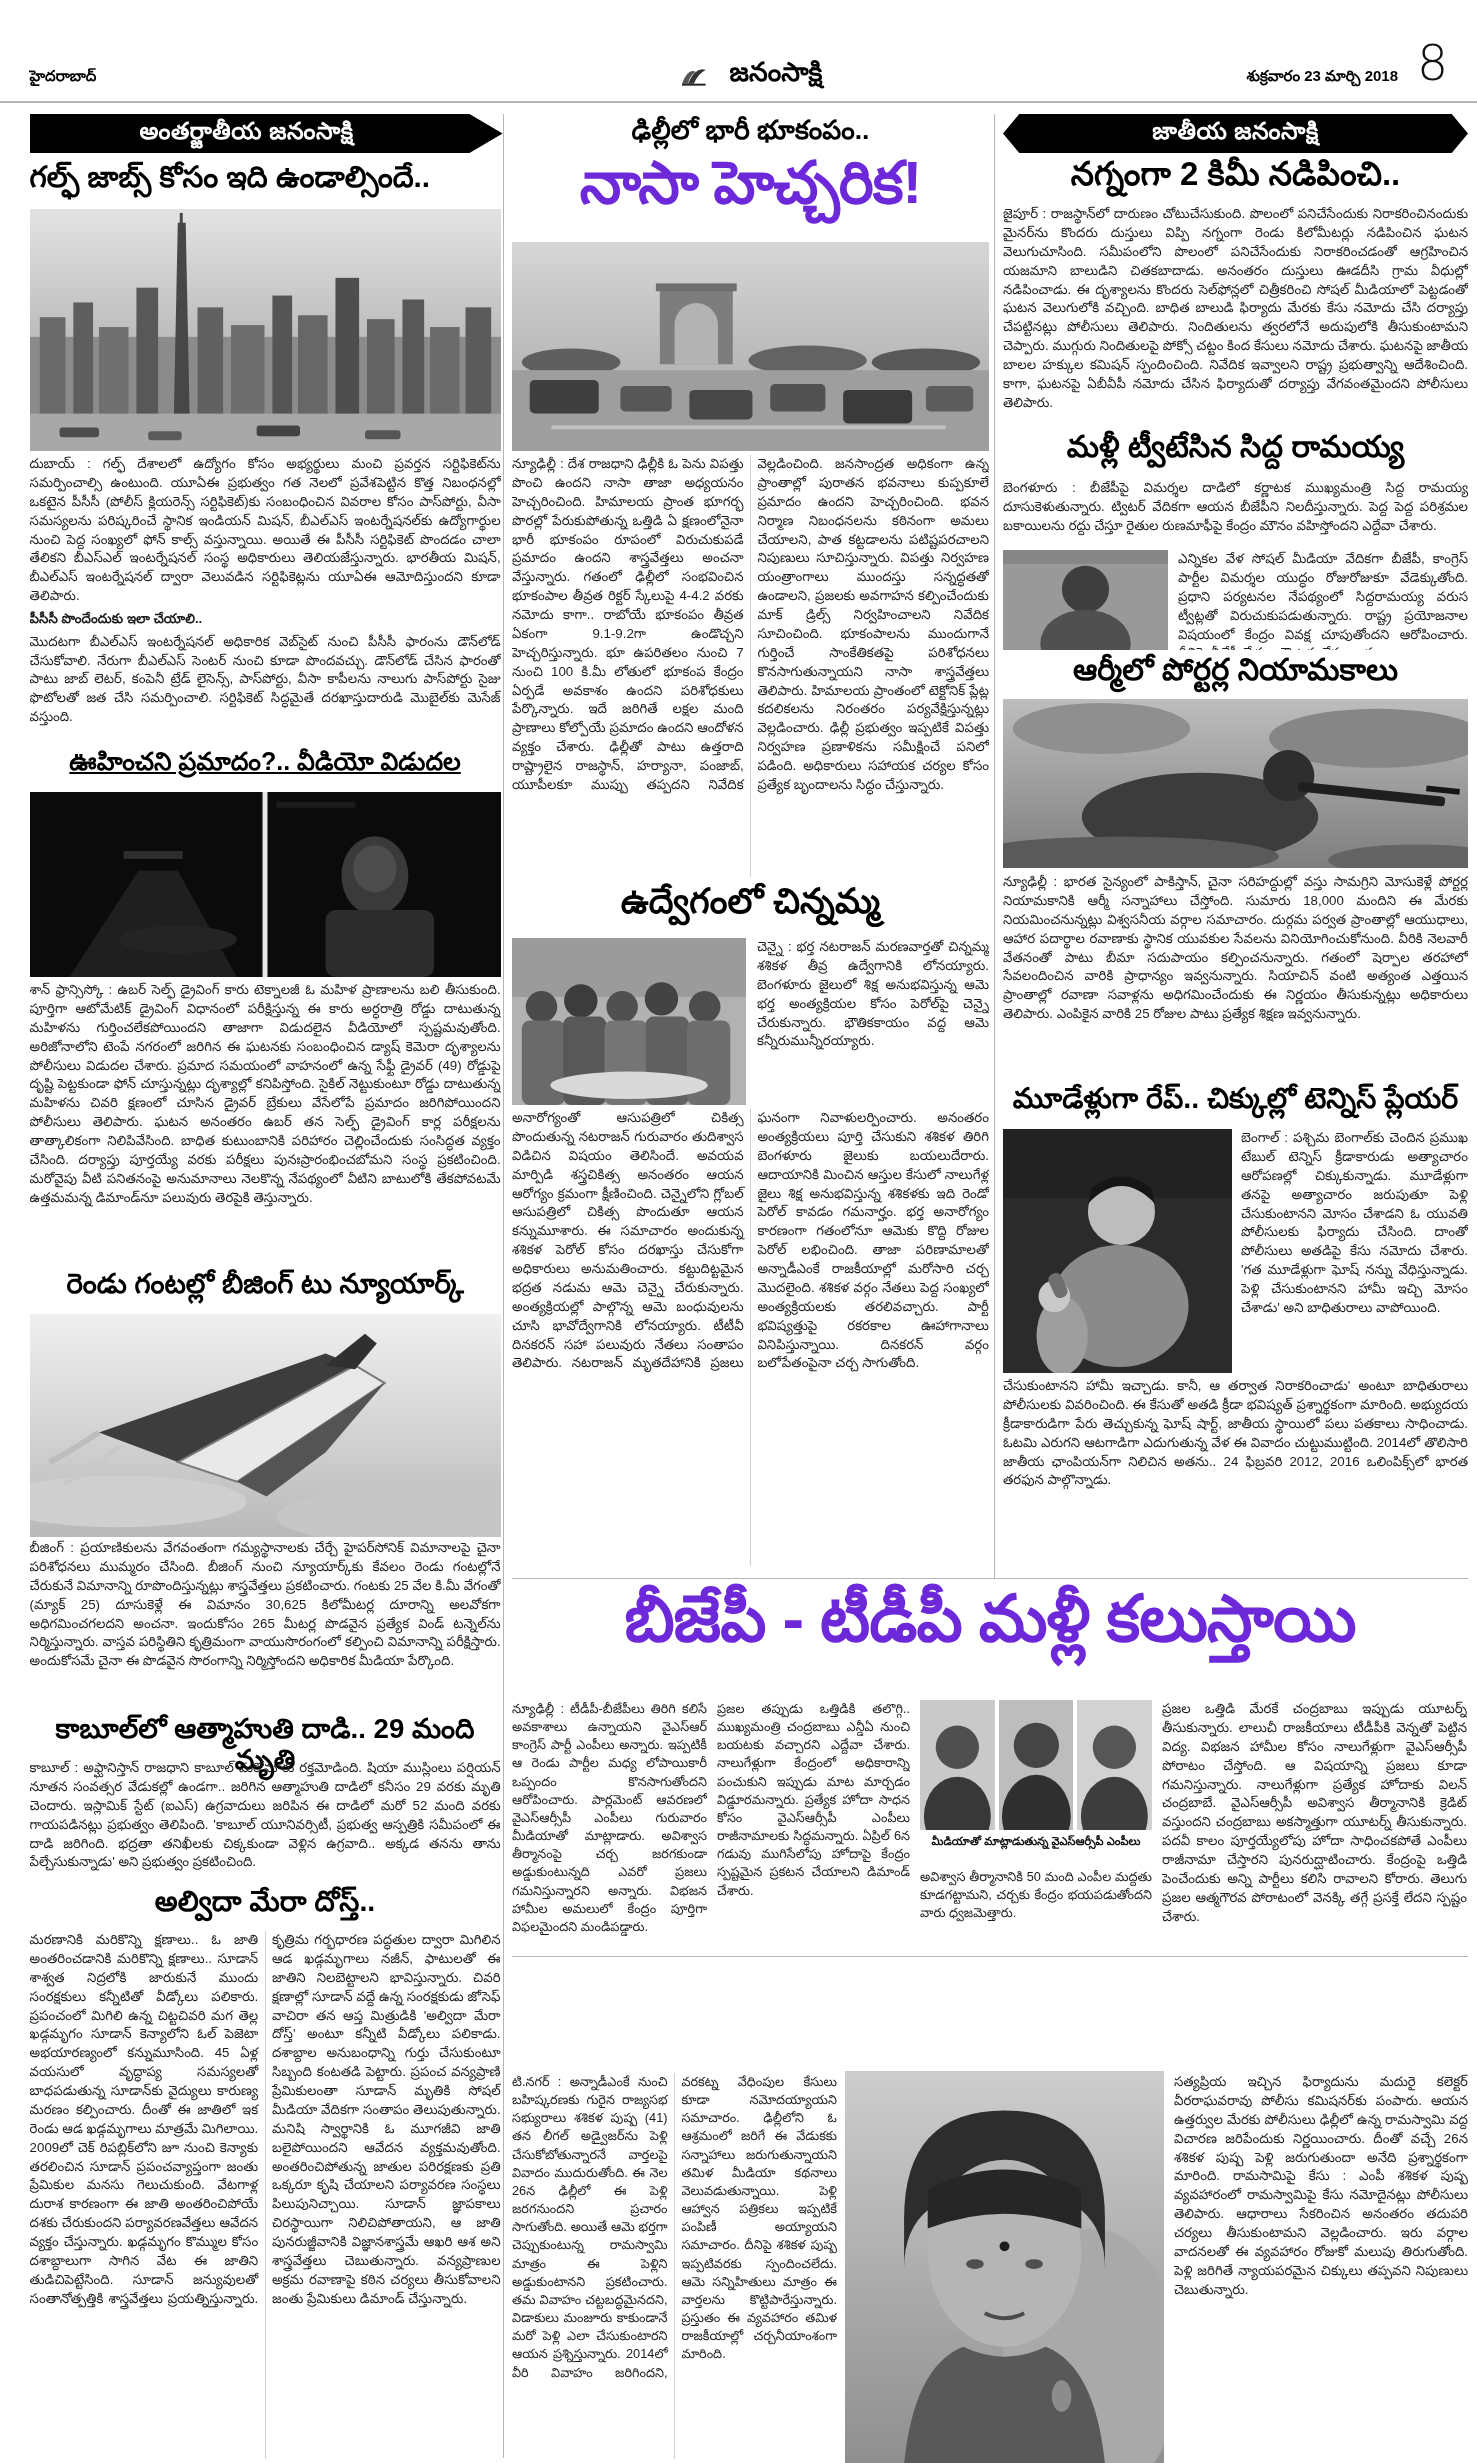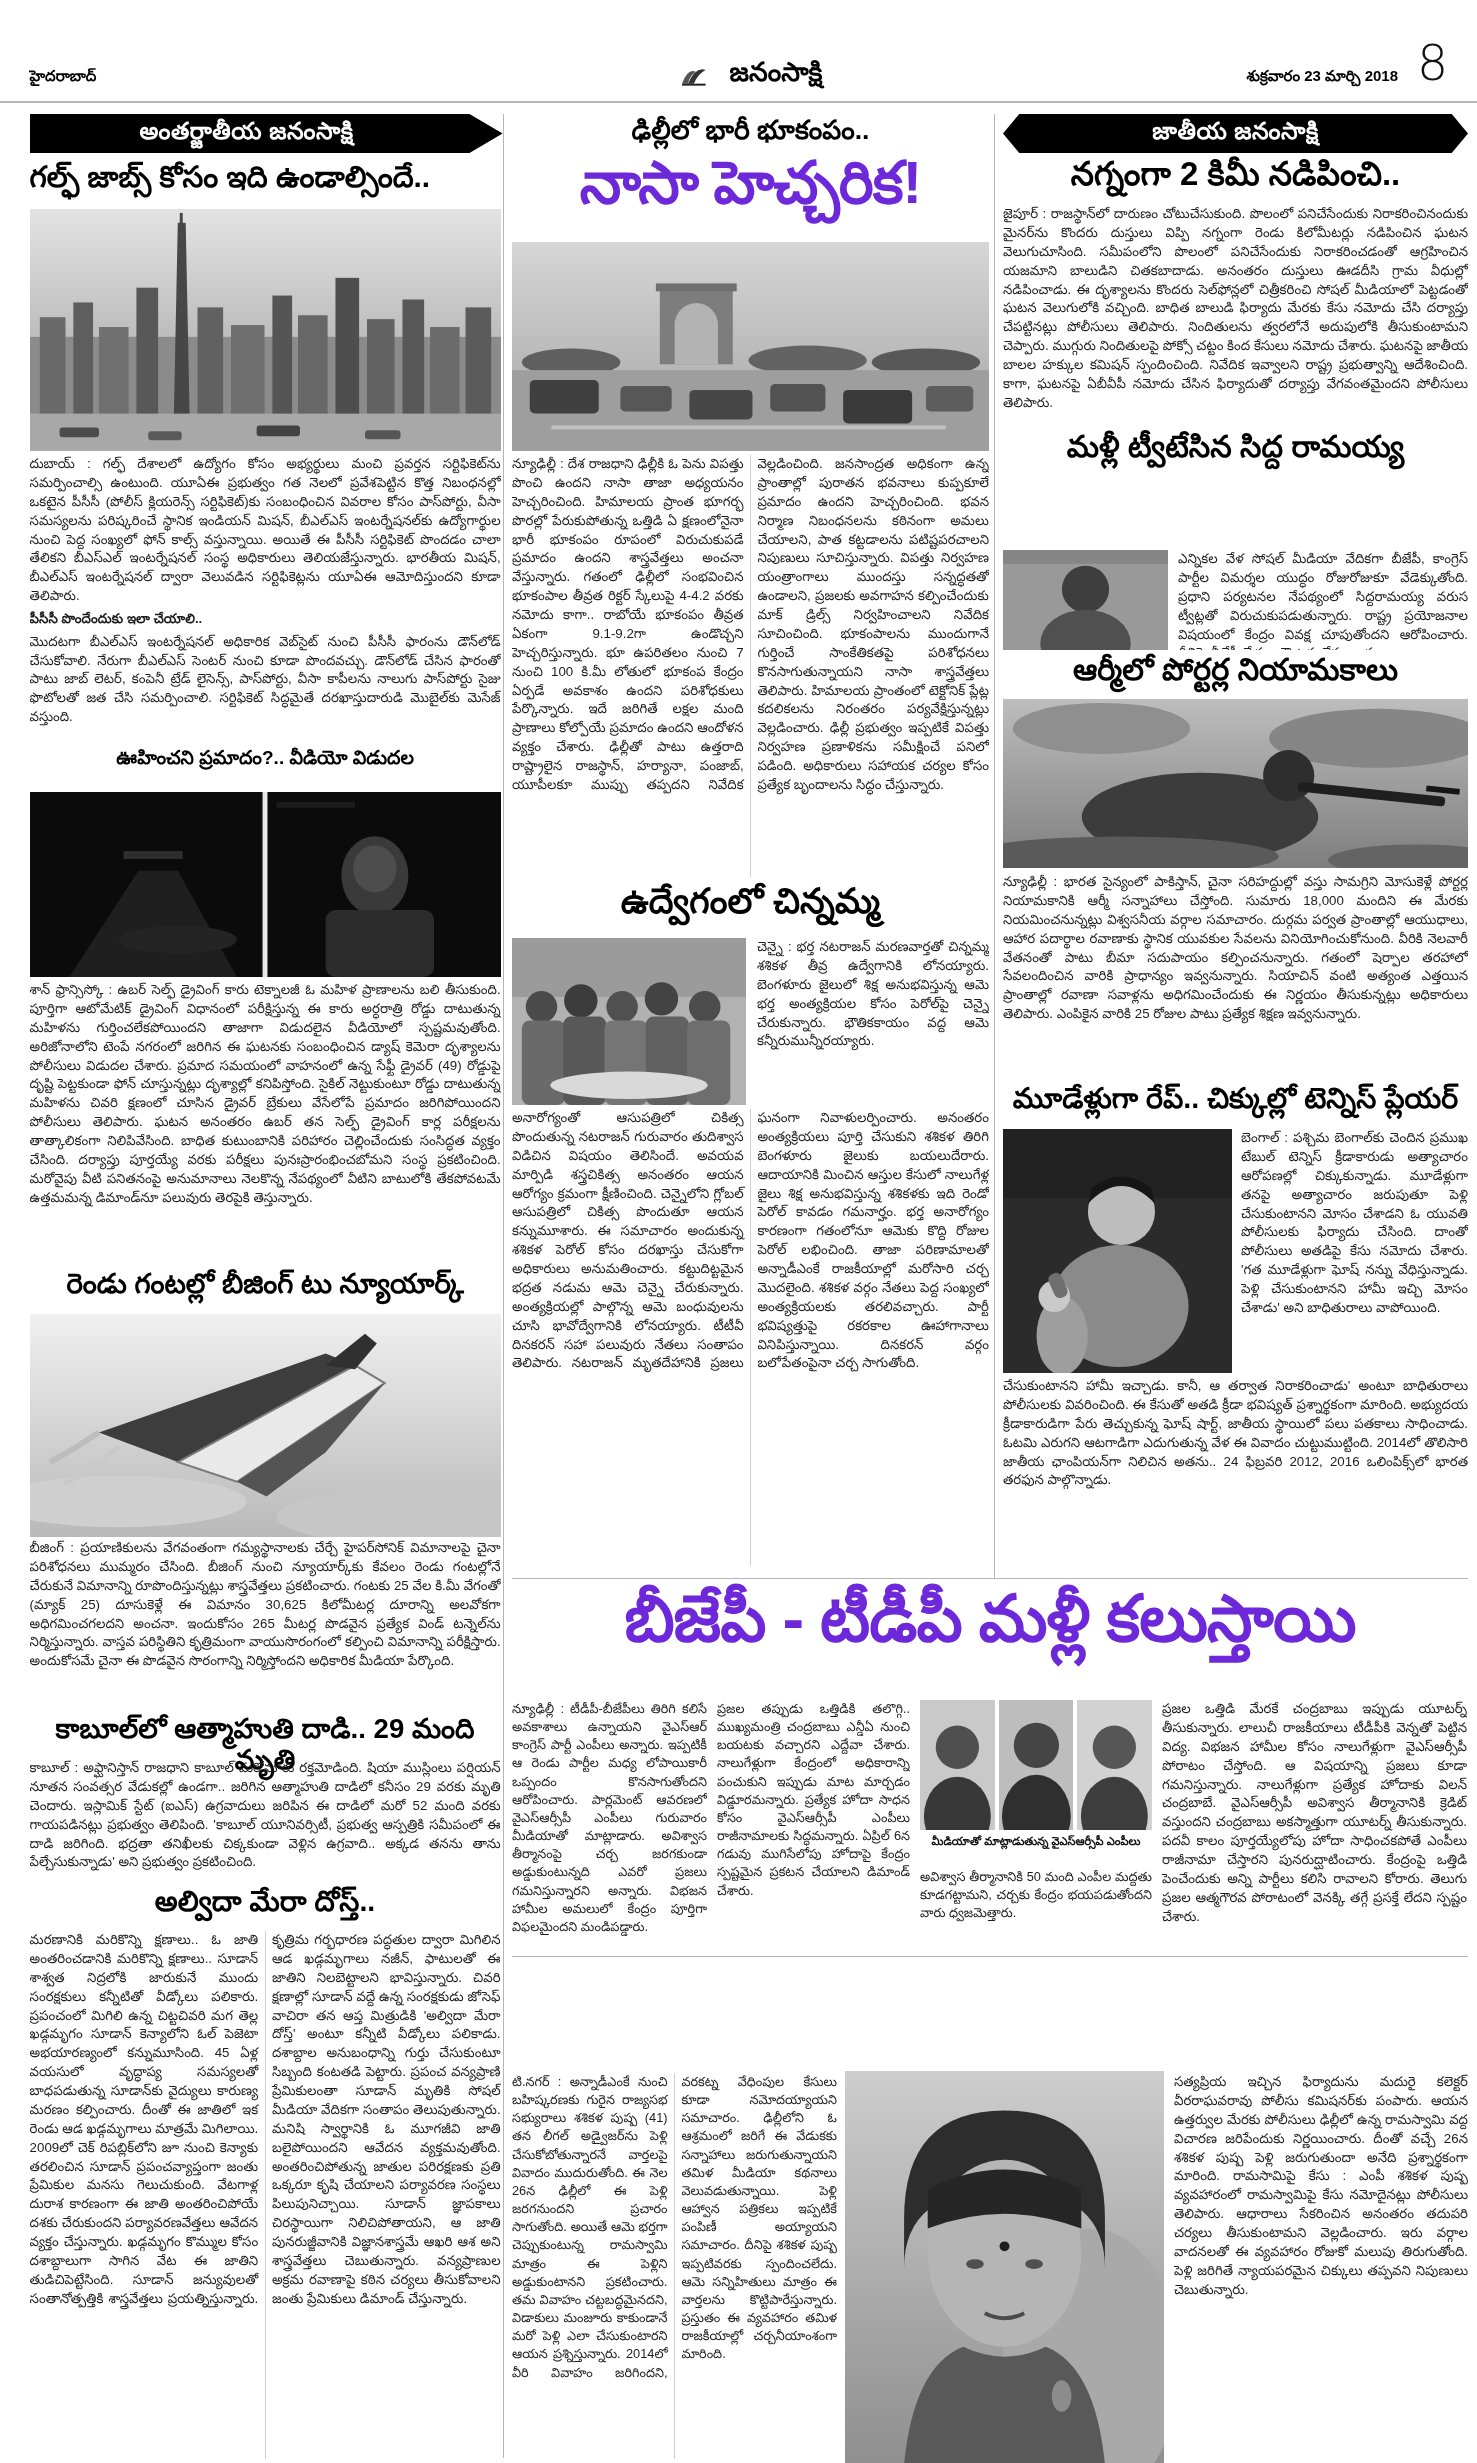--- a/index.html
+++ b/index.html
@@ -86,21 +86,21 @@
         <rect x="340" y="225" width="36" height="9" rx="3" fill="#565656"></rect>
     </svg>
   </div>
 
   <div class="abs bt" style="left:29.6px;top:455px;width:471px;height:290px;">
     <p>దుబాయ్ : గల్ఫ్ దేశాలలో ఉద్యోగం కోసం అభ్యర్థులు మంచి ప్రవర్తన సర్టిఫికెట్‌ను సమర్పించాల్సి ఉంటుంది. యూఏఈ ప్రభుత్వం గత నెలలో ప్రవేశపెట్టిన కొత్త నిబంధనల్లో ఒకటైన పీసీసీ (పోలీస్ క్లియరెన్స్ సర్టిఫికెట్)కు సంబంధించిన వివరాల కోసం పాస్‌పోర్టు, వీసా సమస్యలను పరిష్కరించే స్థానిక ఇండియన్ మిషన్, బీఎల్ఎస్ ఇంటర్నేషనల్‌కు ఉద్యోగార్థుల నుంచి పెద్ద సంఖ్యలో ఫోన్ కాల్స్ వస్తున్నాయి. అయితే ఈ పీసీసీ సర్టిఫికెట్ పొందడం చాలా తేలికని బీఎస్ఎల్ ఇంటర్నేషనల్ సంస్థ అధికారులు తెలియజేస్తున్నారు. భారతీయ మిషన్, బీఎల్ఎస్ ఇంటర్నేషనల్ ద్వారా వెలువడిన సర్టిఫికెట్లను యూఏఈ ఆమోదిస్తుందని కూడా తెలిపారు.</p>
     <p class="bold-line">పీసీసీ పొందేందుకు ఇలా చేయాలి..</p>
     <p>మొదటగా బీఎల్ఎస్ ఇంటర్నేషనల్ అధికారిక వెబ్‌సైట్ నుంచి పీసీసీ ఫారంను డౌన్‌లోడ్ చేసుకోవాలి. నేరుగా బీఎల్ఎస్ సెంటర్ నుంచి కూడా పొందవచ్చు. డౌన్‌లోడ్ చేసిన ఫారంతో పాటు జాబ్ లెటర్, కంపెనీ ట్రేడ్ లైసెన్స్, పాస్‌పోర్టు, వీసా కాపీలను నాలుగు పాస్‌పోర్టు సైజు ఫొటోలతో జత చేసి సమర్పించాలి. సర్టిఫికెట్ సిద్ధమైతే దరఖాస్తుదారుడి మొబైల్‌కు మెసేజ్ వస్తుంది.</p>
   </div>
 
-  <div class="abs hl c" style="left:29.6px;top:747px;width:471px;height:41px;font-size:19px;">ఊహించని ప్రమాదం?.. వీడియో విడుదల</div>
+  <div class="abs hl c" style="left:29.6px;top:747px;width:471px;height:41px;font-size:25px;text-decoration:underline;">ఊహించని ప్రమాదం?.. వీడియో విడుదల</div>
 
   <div class="abs ph" style="left:29.6px;top:792px;width:471px;height:185px;background:#0c0c0c;">
     <svg viewBox="0 0 478 188" preserveAspectRatio="none">
       <rect width="478" height="188" fill="#0b0b0b"></rect>
       <rect x="236" y="0" width="5" height="188" fill="#e8e8e8"></rect>
       <polygon points="40,188 110,80 150,80 210,188" fill="#1f1f1f"></polygon>
       <rect x="95" y="60" width="60" height="8" fill="#2e2e2e"></rect>
       <ellipse cx="150" cy="150" rx="60" ry="14" fill="#242424"></ellipse>
       <ellipse cx="350" cy="85" rx="34" ry="40" fill="#3a3a3a"></ellipse>
       <ellipse cx="350" cy="78" rx="22" ry="24" fill="#4d4d4d"></ellipse>
@@ -216,20 +216,23 @@
   </div>
 
   <div class="abs hl c" style="left:1003px;top:156px;width:465px;height:45px;font-size:33px;">నగ్నంగా 2 కిమీ నడిపించి..</div>
 
   <div class="abs bt" style="left:1003px;top:205px;width:465px;height:223px;">
     <p>జైపూర్ : రాజస్థాన్‌లో దారుణం చోటుచేసుకుంది. పొలంలో పనిచేసేందుకు నిరాకరించినందుకు మైనర్‌ను కొందరు దుస్తులు విప్పి నగ్నంగా రెండు కిలోమీటర్లు నడిపించిన ఘటన వెలుగుచూసింది. సమీపంలోని పొలంలో పనిచేసేందుకు నిరాకరించడంతో ఆగ్రహించిన యజమాని బాలుడిని చితకబాదాడు. అనంతరం దుస్తులు ఊడదీసి గ్రామ వీధుల్లో నడిపించాడు. ఈ దృశ్యాలను కొందరు సెల్‌ఫోన్లలో చిత్రీకరించి సోషల్ మీడియాలో పెట్టడంతో ఘటన వెలుగులోకి వచ్చింది. బాధిత బాలుడి ఫిర్యాదు మేరకు కేసు నమోదు చేసి దర్యాప్తు చేపట్టినట్లు పోలీసులు తెలిపారు. నిందితులను త్వరలోనే అదుపులోకి తీసుకుంటామని చెప్పారు. ముగ్గురు నిందితులపై పోక్సో చట్టం కింద కేసులు నమోదు చేశారు. ఘటనపై జాతీయ బాలల హక్కుల కమిషన్ స్పందించింది. నివేదిక ఇవ్వాలని రాష్ట్ర ప్రభుత్వాన్ని ఆదేశించింది. కాగా, ఘటనపై ఏబీవీపీ నమోదు చేసిన ఫిర్యాదుతో దర్యాప్తు వేగవంతమైందని పోలీసులు తెలిపారు.</p>
   </div>
 
   <div class="abs hl c" style="left:1003px;top:429px;width:465px;height:45px;font-size:30.5px;">మళ్లీ ట్వీటేసిన సిద్ద రామయ్య</div>
 
+  <div class="abs bt" style="left:1003px;top:479px;width:465px;height:69px;">
+    <p>బెంగళూరు : బీజేపీపై విమర్శల దాడిలో కర్ణాటక ముఖ్యమంత్రి సిద్ద రామయ్య దూసుకెళుతున్నారు. ట్విటర్ వేదికగా ఆయన బీజేపీని నిలదీస్తున్నారు. పెద్ద పెద్ద పరిశ్రమల బకాయిలను రద్దు చేస్తూ రైతుల రుణమాఫీపై కేంద్రం మౌనం వహిస్తోందని ఎద్దేవా చేశారు.</p>
+  </div>
 
   <div class="abs ph" style="left:1003px;top:550px;width:165px;height:100px;">
     <svg viewBox="0 0 168 102" preserveAspectRatio="none">
       <rect width="168" height="102" fill="#999"></rect>
       <circle cx="84" cy="40" r="24" fill="#3e3e3e"></circle>
       <ellipse cx="84" cy="95" rx="46" ry="34" fill="#505050"></ellipse>
       <rect x="0" y="0" width="168" height="14" fill="#868686"></rect>
     </svg>
   </div>
   <div class="abs bt" style="left:1178px;top:550px;width:290px;height:100px;">

